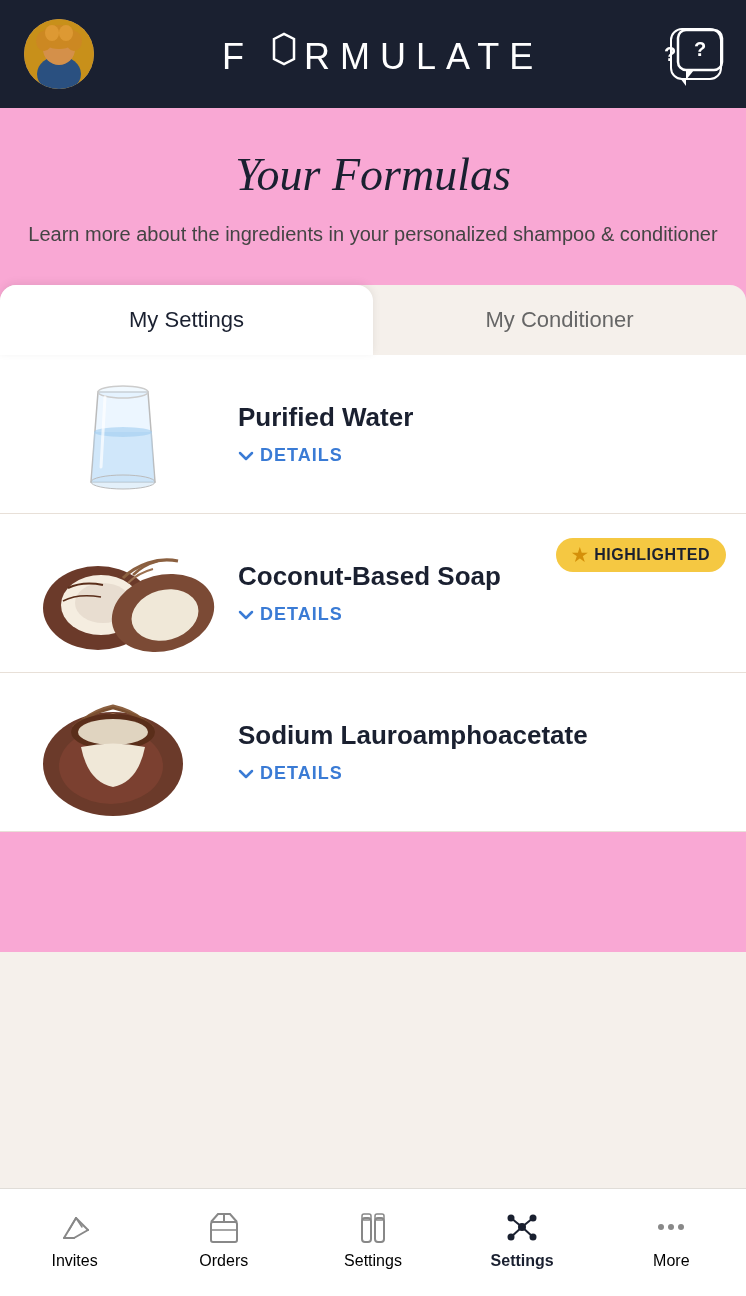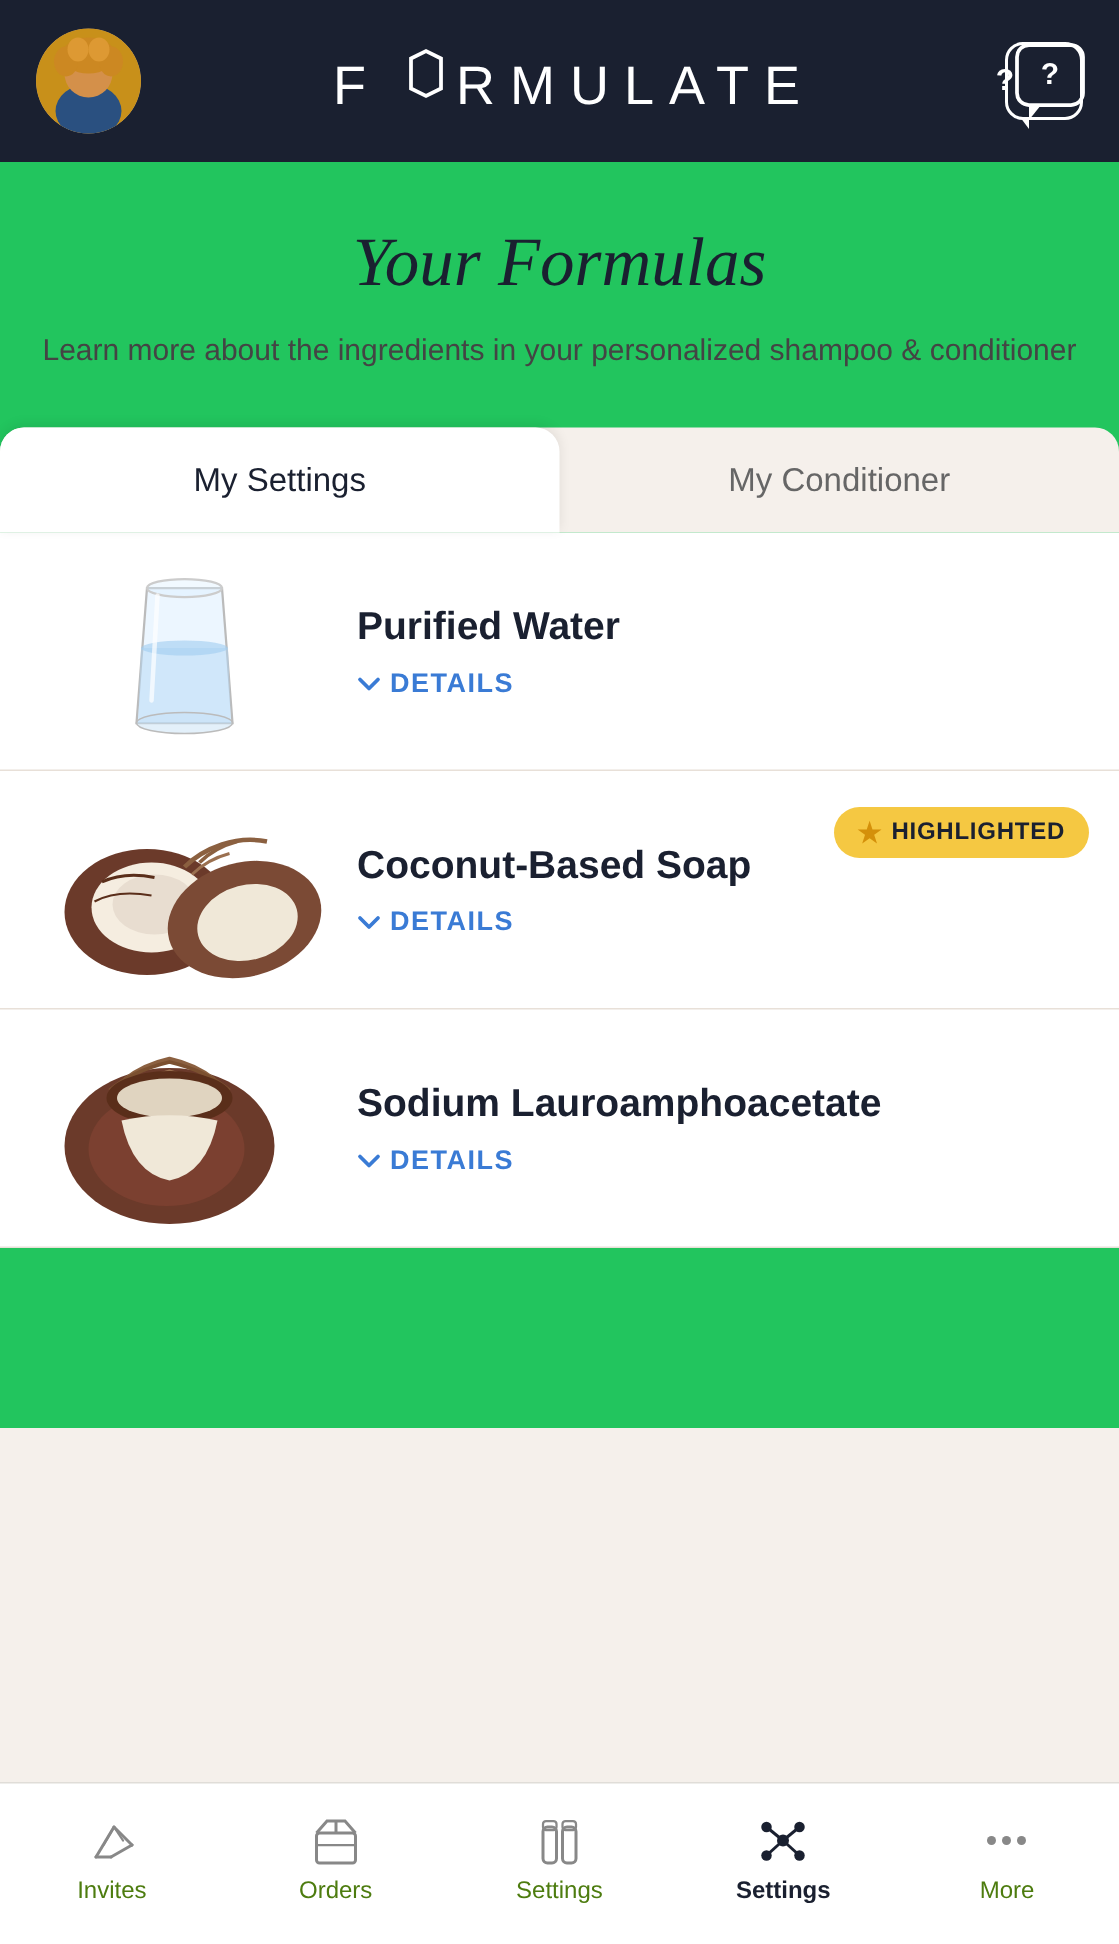--- a/index.html
+++ b/index.html
@@ -67,21 +67,21 @@
       width: 0;
       height: 0;
       border-left: 6px solid transparent;
       border-right: 0px solid transparent;
       border-top: 8px solid white;
     }
 
     
     .main-content {
       padding: 40px 20px 0;
-      background: #22c55e;
+      background: #f9a8d4;
     }
 
     .page-title {
       text-align: center;
       font-size: 46px;
       font-weight: 400;
       color: #1a2030;
       font-style: italic;
       margin-bottom: 18px;
     }
@@ -229,21 +229,21 @@
       width: 38px;
       height: 38px;
       display: flex;
       align-items: center;
       justify-content: center;
     }
 
     .nav-label {
       font-size: 16px;
       font-family: Arial, sans-serif;
-      color: #4d7c0f;
+      color: #000000;
     }
 
     .nav-label-active {
       color: #1a2030;
       font-weight: 700;
     }
 
     
     svg {
       overflow: visible;

